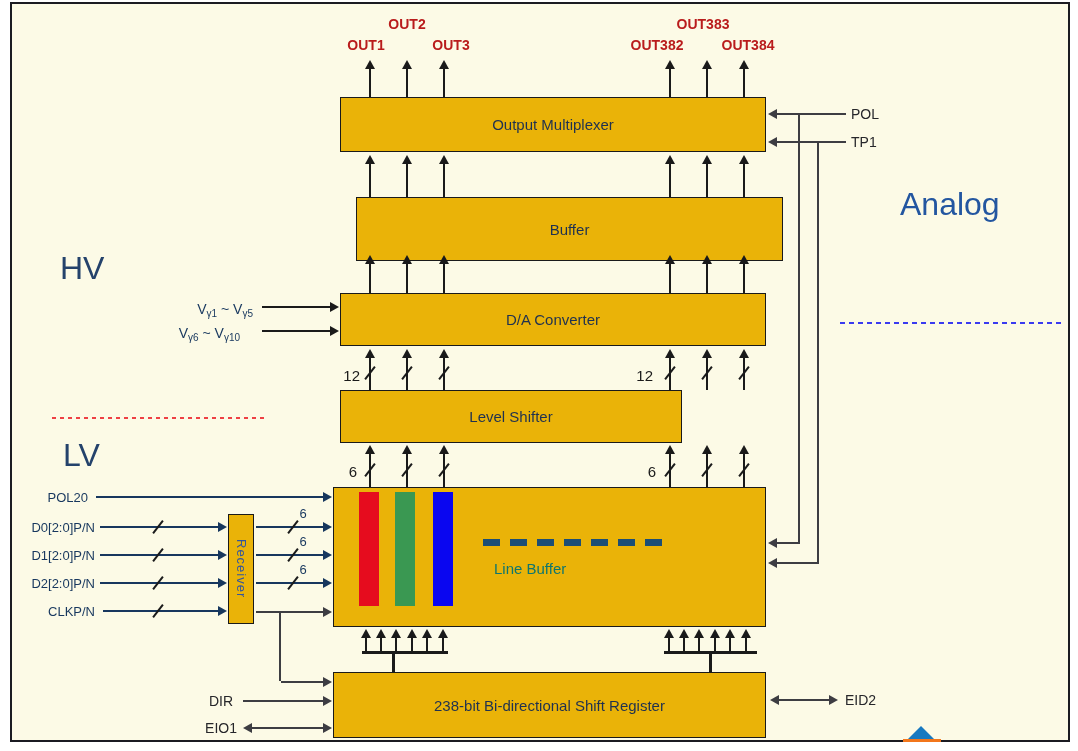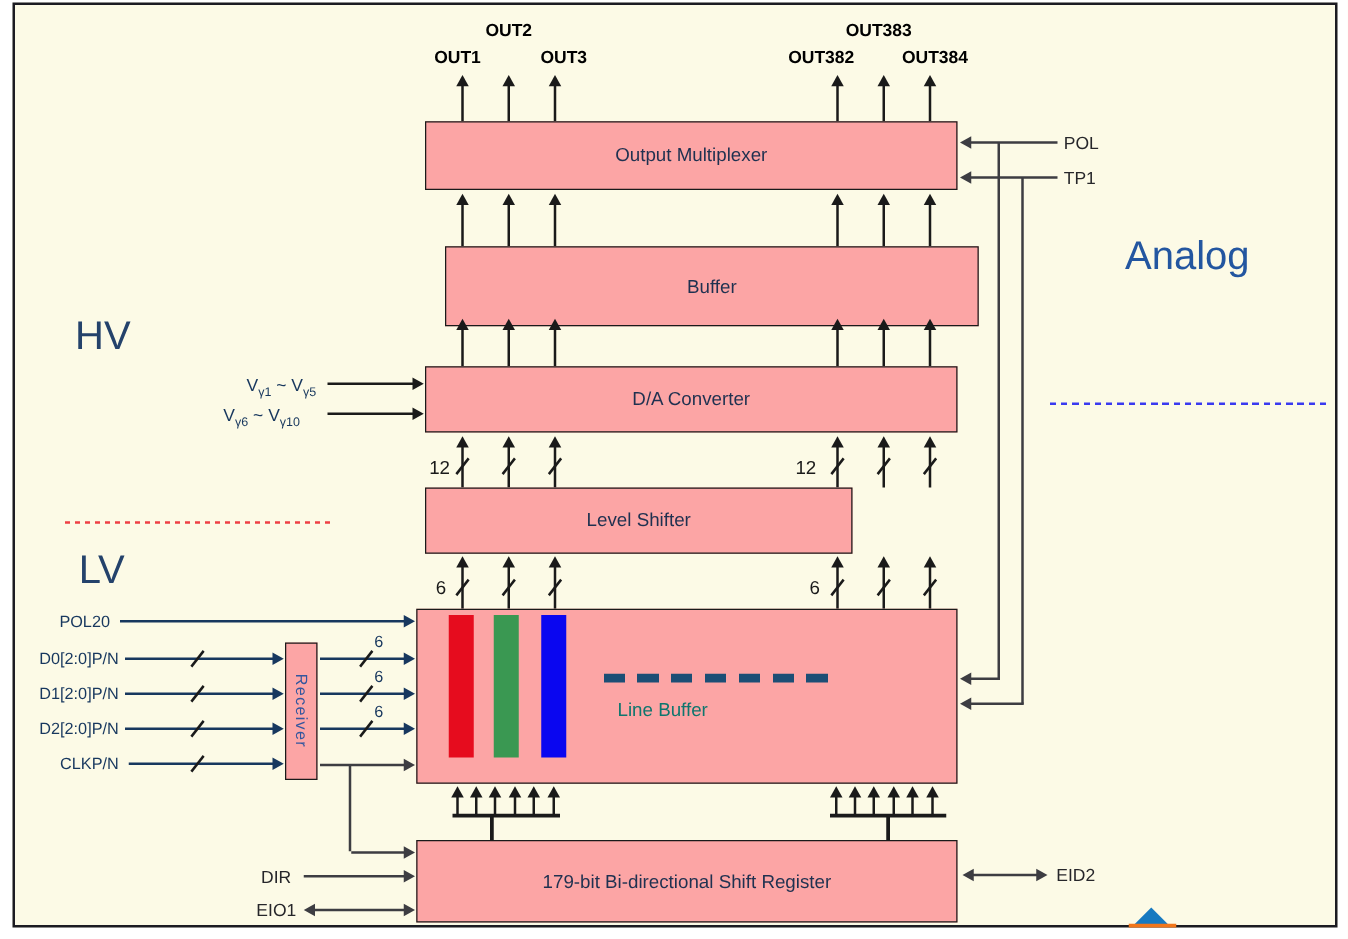--- a/index.html
+++ b/index.html
@@ -1,27 +1,27 @@
 <!DOCTYPE html>
 <html><head>
 <meta charset="utf-8">
 <style>
   html,body{margin:0;padding:0;background:#fff;}
   #canvas{position:relative;width:1078px;height:751px;background:#ffffff;overflow:hidden;
           font-family:"Liberation Sans",sans-serif;}
   .frame{position:absolute;left:10px;top:2px;width:1060px;height:740px;box-sizing:border-box;
          border:2px solid #1b1b22;background:#FCFAE6;z-index:0;}
-  .blk{position:absolute;background:#fca5a5;border:1.5px solid #1a1a1a;box-sizing:border-box;
+  .blk{position:absolute;background:#eab308;border:1.5px solid #1a1a1a;box-sizing:border-box;
        display:flex;align-items:center;justify-content:center;
        font-size:15px;color:#1F3150;z-index:3;}
   .lbl{position:absolute;color:#17375E;white-space:nowrap;z-index:6;font-size:13px;}
   .ty{transform:translateY(-50%);}
   .tr{transform:translate(-100%,-50%);}
   .tc{transform:translate(-50%,-50%);}
-  .ob{font-weight:bold;font-size:14px;color:#000000;}
+  .ob{font-weight:bold;font-size:14px;color:#b91c1c;}
   .dk{color:#26262a;font-size:14px;}
   .bw{color:#1a1a1a;font-size:15px;}
   .zone{font-size:32px;color:#24426B;z-index:6;}
   .az{color:#2356A0;}
   .wire{position:absolute;z-index:2;}
   .head{position:absolute;width:0;height:0;z-index:4;}
   .slash{position:absolute;z-index:4;}
   .bar{position:absolute;z-index:4;}
   .gsub{font-size:10px;}
   .lbdash{position:absolute;left:483px;top:539px;width:180px;height:7px;z-index:4;
@@ -49,21 +49,21 @@
     <span>Buffer</span>
   </div>
   <div class="blk" style="left:340px;top:293px;width:426px;height:53px">
     <span>D/A Converter</span>
   </div>
   <div class="blk" style="left:340px;top:390px;width:342px;height:53px">
     <span>Level Shifter</span>
   </div>
   <div class="blk" style="left:333px;top:487px;width:433px;height:140px"></div>
   <div class="blk" style="left:333px;top:672px;width:433px;height:66px">
-    <span>179-bit Bi-directional Shift Register</span>
+    <span>238-bit Bi-directional Shift Register</span>
   </div>
   <div class="blk rcv" style="left:228px;top:514px;width:26px;height:110px">
     <span>Receiver</span>
   </div>
 
   <div class="bar" style="left: 359px; top: 492px; width: 20px; height: 114px; background: rgb(230, 12, 30);"></div>
   <div class="bar" style="left: 395px; top: 492px; width: 20px; height: 114px; background: rgb(58, 152, 82);"></div>
   <div class="bar" style="left: 433px; top: 492px; width: 20px; height: 114px; background: rgb(10, 6, 240);"></div>
   <div class="lbdash"></div>
   <span class="lbl ty" style="left:494px;top:568px;font-size:15px;color:#0f766e">Line Buffer</span>

